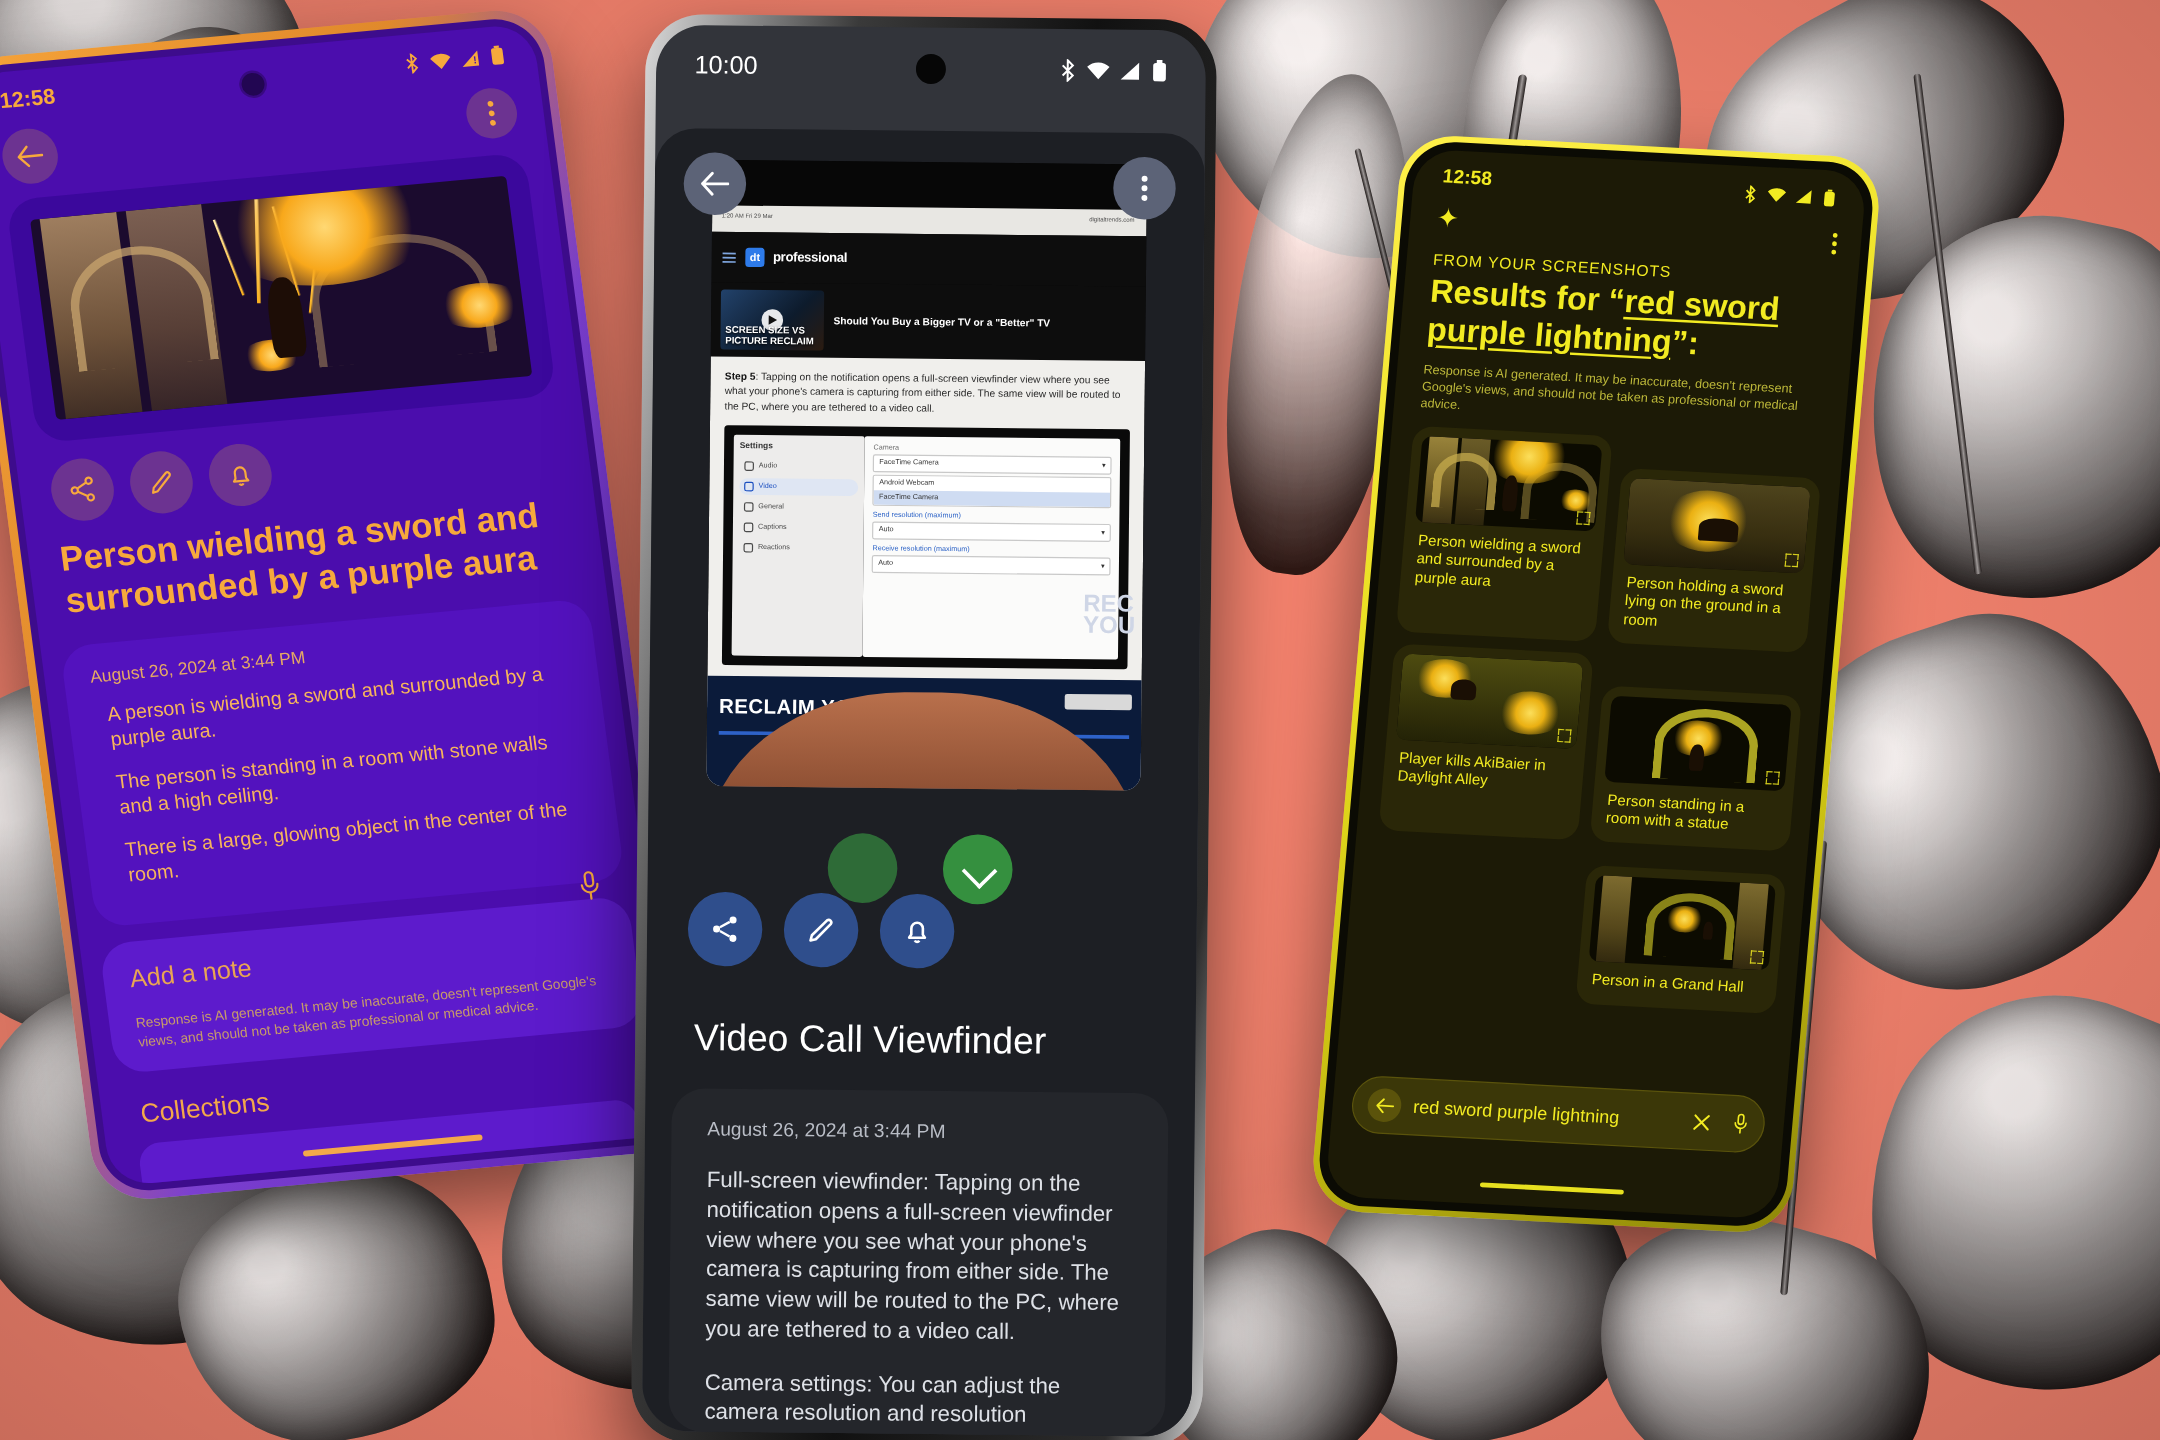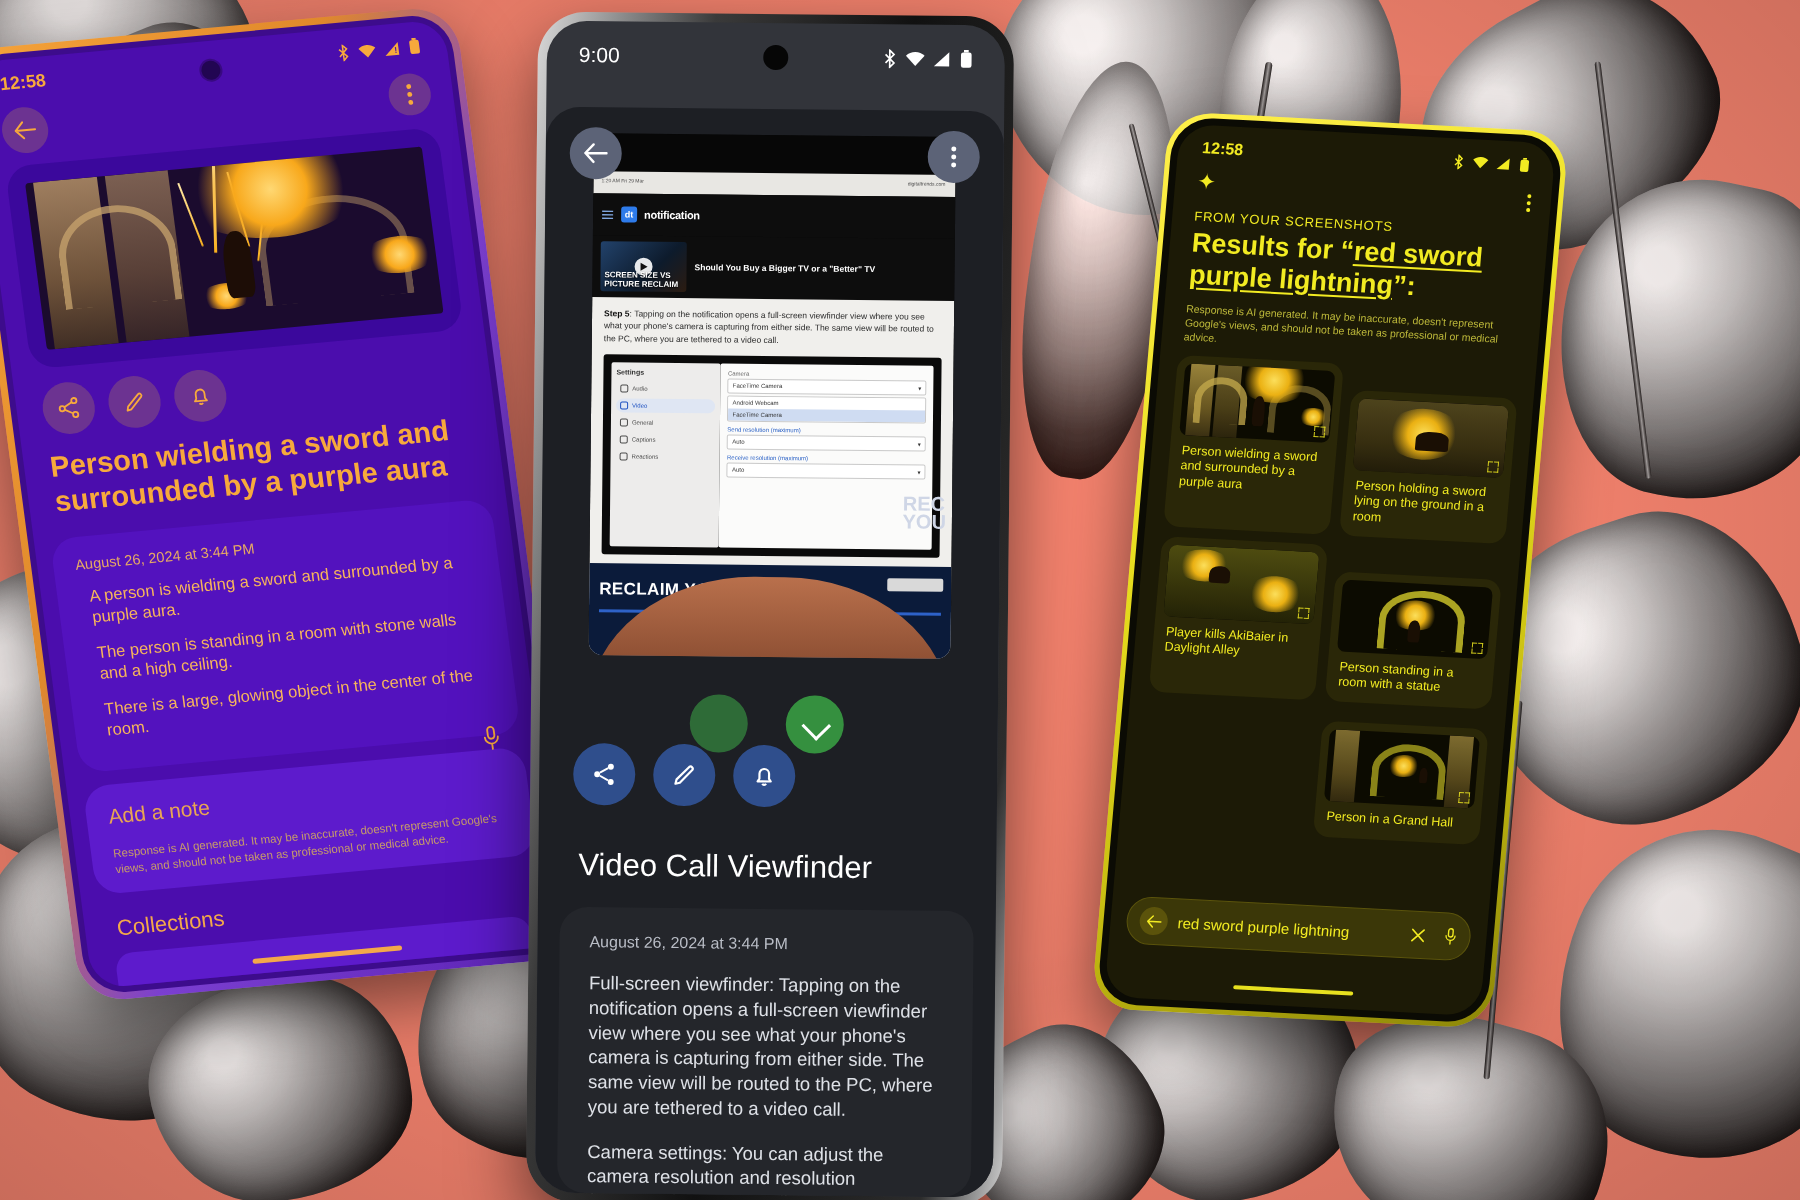--- a/index.html
+++ b/index.html
@@ -330,21 +330,21 @@
       <div class="coll-card"></div>
       <div class="p-homebar"></div>
     </div>
   </div>
 
   <div id="phoneCenter" class="phone">
     <div class="screen">
       <div class="c-punch"></div>
 
       <div class="c-status">
-        <span>9:00</span>
+        <span>10:00</span>
         <span class="statusicons">
           <svg width="16" height="19" viewBox="0 0 14 18">
               <path d="M3 5l8 8-4 4V1l4 4-8 8" fill="none" stroke="#fff" stroke-width="1.6"></path>
             </svg>
           <svg width="21" height="17" viewBox="0 0 18 14">
               <path d="M9 13L1 4.2C3.1 2.1 6 1 9 1s5.9 1.1 8 3.2L9 13z" fill="#fff"></path>
             </svg>
           <svg width="20" height="17" viewBox="0 0 17 14">
               <path d="M1 13L14 1v12H1z" fill="#fff"></path>
             </svg>
@@ -375,21 +375,21 @@
           <div class="blackbar" style="top:0;height:38px;"></div>
           <div class="urlbar"></div>
           <div class="urltxt" style="left:8px;">1:20 AM  Fri 29 Mar</div>
           <div class="urltxt" style="right:10px;">digitaltrends.com</div>
 
           <div class="dtbar">
             <svg width="13" height="13" viewBox="0 0 13 13">
                 <path d="M1 3h11M1 6.5h11M1 10h11" stroke="#7fa6df" stroke-width="1.4"></path>
               </svg>
             <span class="dtlogo">dt</span>
-            <span class="dtname">notification</span>
+            <span class="dtname">professional</span>
           </div>
 
           <div class="promo">
             <div class="vid">
               <div class="play"></div>
               <div class="vtxt">SCREEN SIZE VS PICTURE RECLAIM</div>
             </div>
             <div class="hl">Should You Buy a Bigger TV or a "Better" TV</div>
           </div>
 

